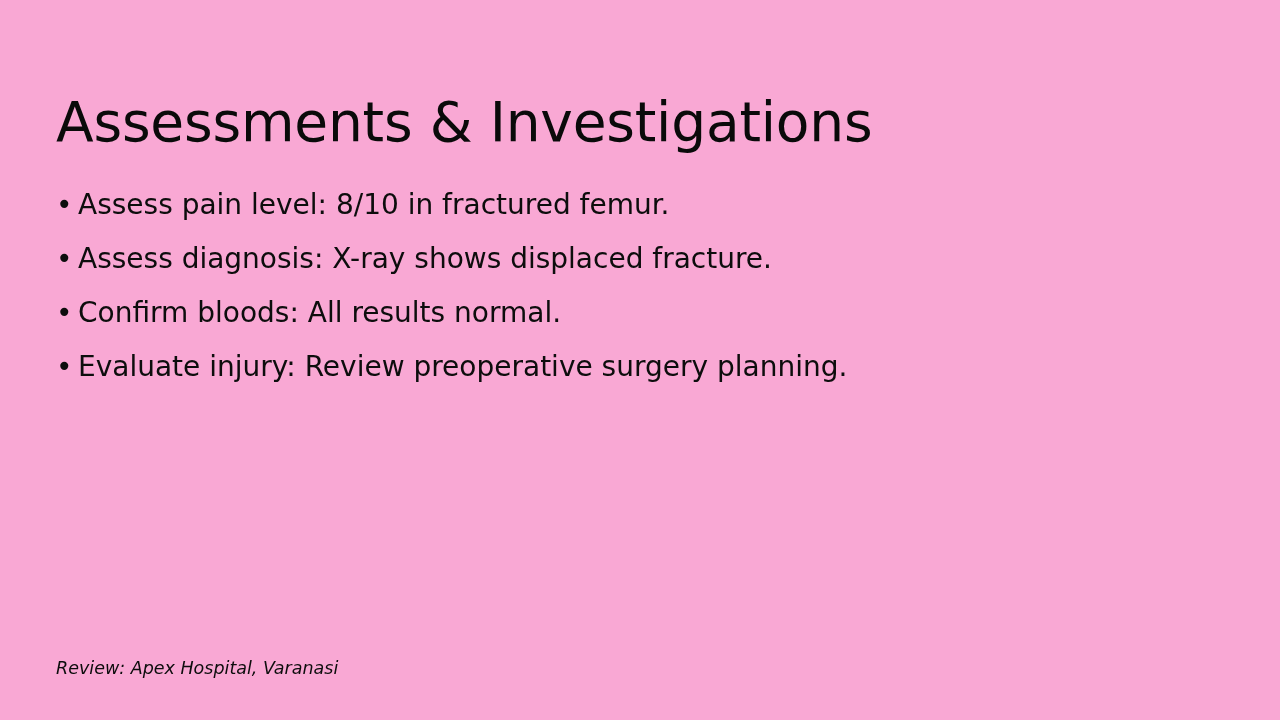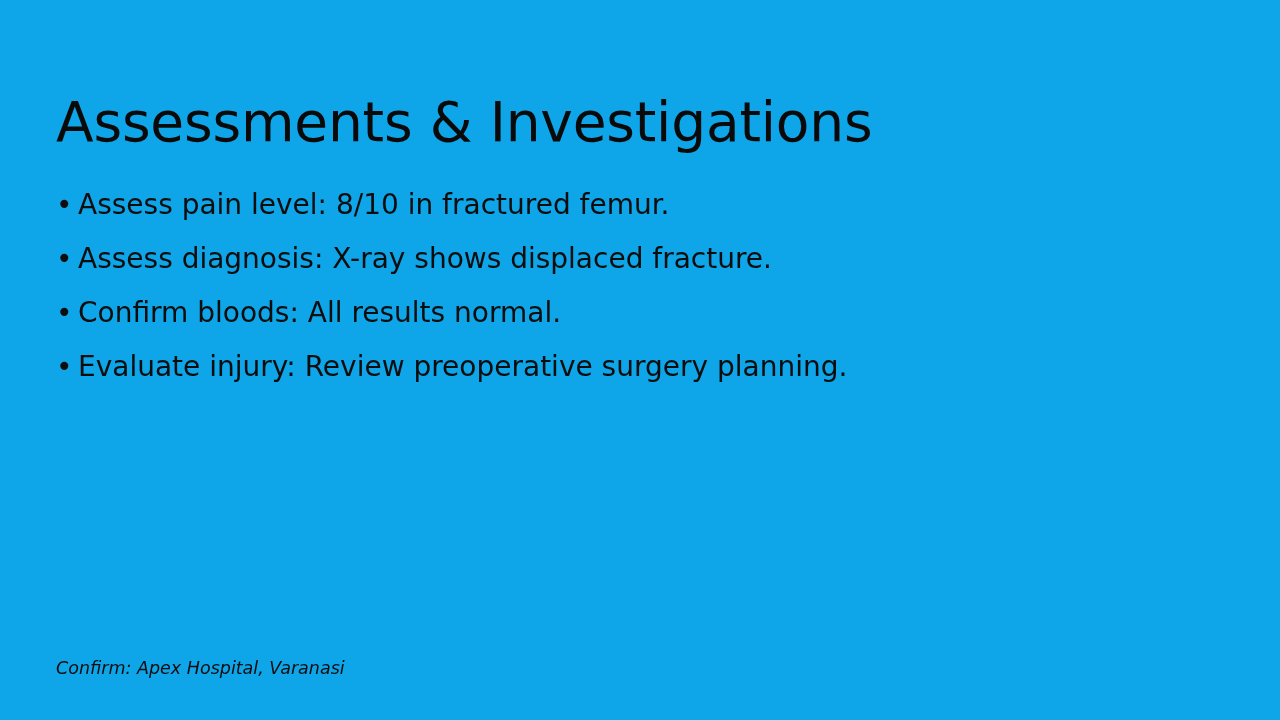--- a/index.html
+++ b/index.html
@@ -12,21 +12,21 @@
     background: #ffffff;
     font-family: "DejaVu Sans", "Liberation Sans", sans-serif;
     color: #000000;
     overflow: hidden;
   }
 
   .slide {
     position: relative;
     width: 1280px;
     height: 720px;
-    background: #0ea5e9;
+    background: #f9a8d4;
     box-sizing: border-box;
   }
 
   
   .slide-title {
     position: absolute;
     left: 56px;
     top: 52px;
     width: 1100px;
     font-size: 55px;
@@ -109,15 +109,15 @@
       <span class="bullet-text">Confirm bloods: All results normal.</span>
     </li>
 
     <li class="bullet-item">
       <span class="bullet-marker">•</span>
       <span class="bullet-text">Evaluate injury: Review preoperative surgery planning.</span>
     </li>
 
   </ul>
 
-  <div class="source-note">Confirm: Apex Hospital, Varanasi</div>
+  <div class="source-note">Review: Apex Hospital, Varanasi</div>
 
 </div>
 
 </body></html>

